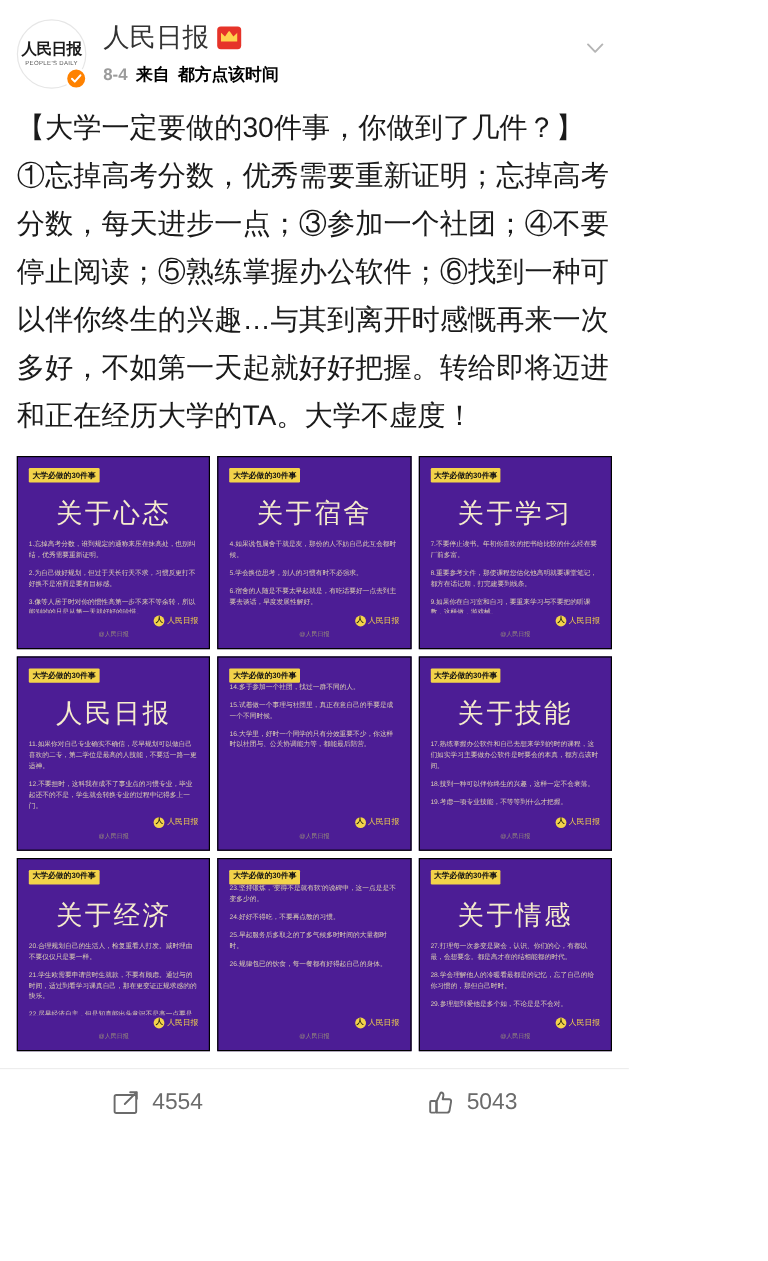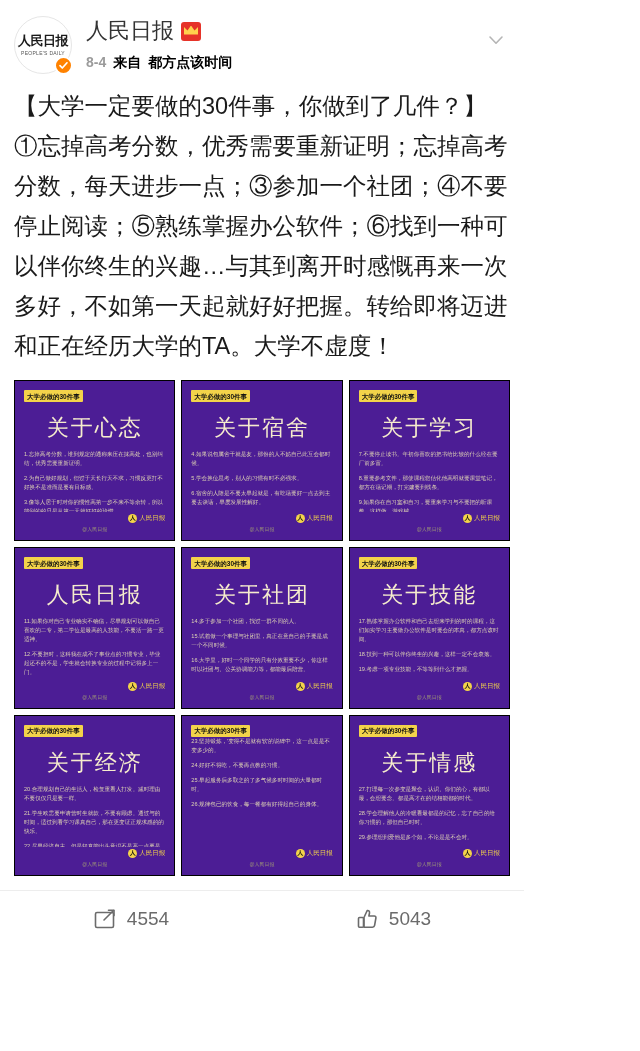--- a/index.html
+++ b/index.html
@@ -352,21 +352,20 @@
       </div>
       <div class="card-logo">
         <span class="dot">人</span>
         <span class="txt">人民日报</span>
       </div>
       <div class="card-sublogo">@人民日报</div>
     </div>
 
     <div class="card">
       <div class="card-tag">大学必做的30件事</div>
-      <div class="card-title">关于社团</div>
       <div class="card-body">
         <p>14.多于参加一个社团，找过一群不同的人。</p>
         <p>15.试着做一个事理与社团里，真正在意自己的手要是成一个不同时候。</p>
         <p>16.大学里，好时一个同学的只有分效重要不少，你这样时以社团与、公关协调能力等，都能最后陪营。</p>
       </div>
       <div class="card-logo">
         <span class="dot">人</span>
         <span class="txt">人民日报</span>
       </div>
       <div class="card-sublogo">@人民日报</div>

